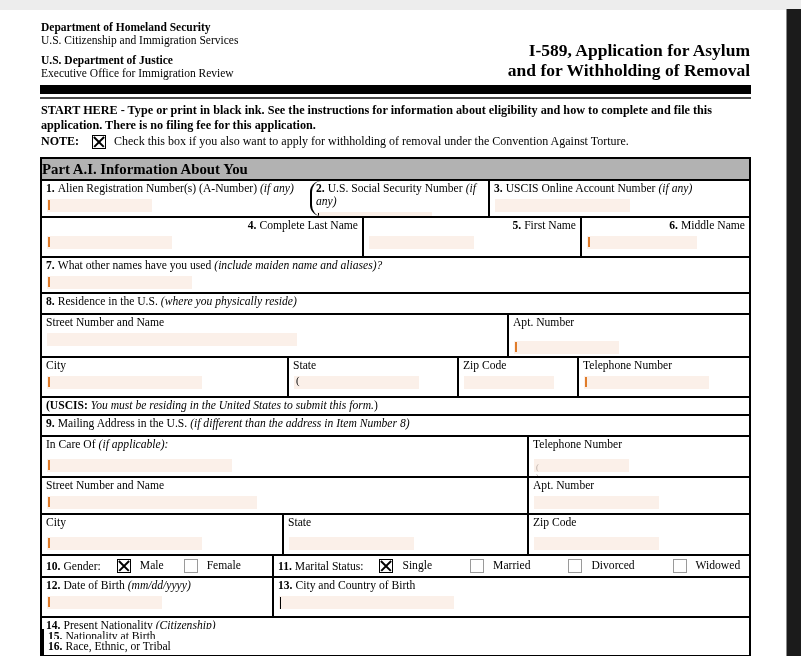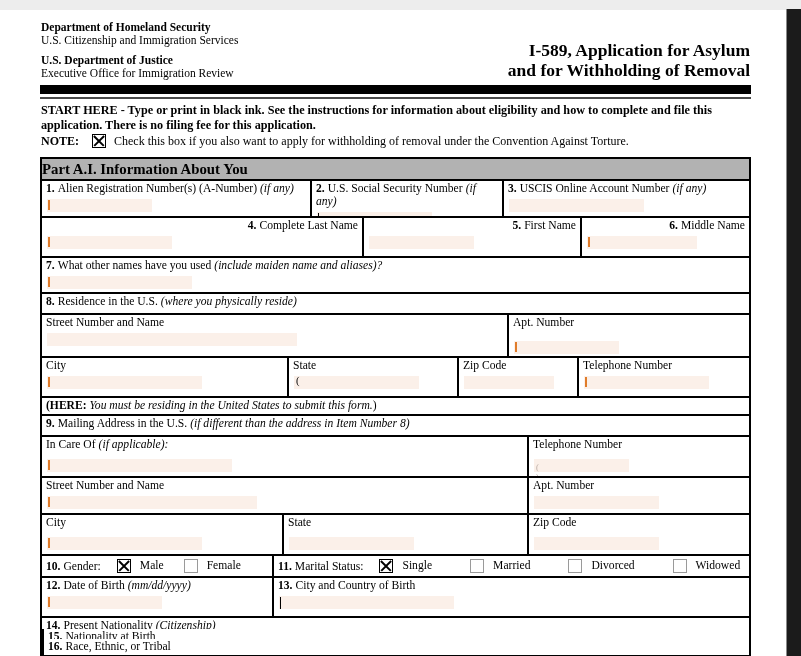--- a/index.html
+++ b/index.html
@@ -11,21 +11,21 @@
   
   .hdr-left{position:absolute;left:41px;top:21px;font-size:11.5px;line-height:12.5px;}
   .hdr-left .b{font-weight:bold;}
   .hdr-gap{height:8px;}
   .formtitle{position:absolute;right:51px;top:41px;text-align:right;font-weight:bold;
              font-size:17.5px;line-height:19.5px;}
   .blackbar{position:absolute;left:40px;top:85px;width:711px;height:9px;background:#000;}
   .thinline{position:absolute;left:40px;top:97px;width:711px;height:2px;background:#4a4a4a;}
 
   .starthere{position:absolute;left:41px;top:103px;width:716px;font-weight:bold;font-size:12.2px;line-height:14.5px;}
-  .noteline{position:absolute;left:41px;top:134px;width:716px;font-size:12px;display:flex;}
+  .noteline{position:absolute;left:41px;top:134px;width:716px;font-size:12px;display:flex;align-items:center;}
   .noteline .b{font-weight:bold;margin-right:13px;}
   .noteline .cb{margin-right:8px;}
 
   
   .cb{display:inline-block;width:12px;height:12px;border:1.6px solid #9a9a9a;background:#fff;
       position:relative;flex:0 0 auto;box-sizing:content-box;}
   .cb[data-checked="true"]{border-color:#000;}
   .cb[data-checked="true"]::before,.cb[data-checked="true"]::after{
       content:"";position:absolute;left:-1px;top:5.2px;width:14px;height:1.5px;background:#000;}
   .cb[data-checked="true"]::before{transform:rotate(45deg);}
@@ -85,21 +85,21 @@
       <span>Part A.I.  Information About You</span>
     </div>
 
     <div class="row" style="top:22px;height:37px;">
       <div class="c" style="width:268px;">
         <div><span class="num">1.</span><span>Alien Registration Number(s) (A-Number)</span><span class="hint">(if any)</span></div>
         <div class="fld" style="width:105px;">
             <span class="caret"></span>
           </div>
       </div>
-      <div class="c" style="width:192px;">
+      <div class="c" style="width:178px;border-radius:11px;">
         <div><span class="num">2.</span><span>U.S. Social Security Number</span><span class="hint">(if any)</span></div>
         <div class="fld dark" style="width:115px;">
             <span class="caret"></span>
           </div>
       </div>
       <div class="c" style="flex:1;">
         <div><span class="num">3.</span><span>USCIS Online Account Number</span><span class="hint">(if any)</span></div>
         <div class="fld" style="width:135px;"></div>
       </div>
     </div>
@@ -171,21 +171,21 @@
       <div class="c" style="flex:1;">
         <div>Telephone Number</div>
         <div class="fld" style="width:125px;">
             <span class="caret"></span>
           </div>
       </div>
     </div>
 
     <div class="row" style="top:239px;height:18px;">
       <div class="c notetext" style="flex:1;">
-        <span class="b">(HERE:</span>
+        <span class="b">(USCIS:</span>
         <span class="ital">You must be residing in the United States to submit this form.</span><span>)</span>
       </div>
     </div>
 
     <div class="row" style="top:257px;height:21px;">
       <div class="c" style="flex:1;">
         <div><span class="num">9.</span><span>Mailing Address in the U.S.</span><span class="hint">(if different than the address in Item Number 8)</span></div>
       </div>
     </div>
 

